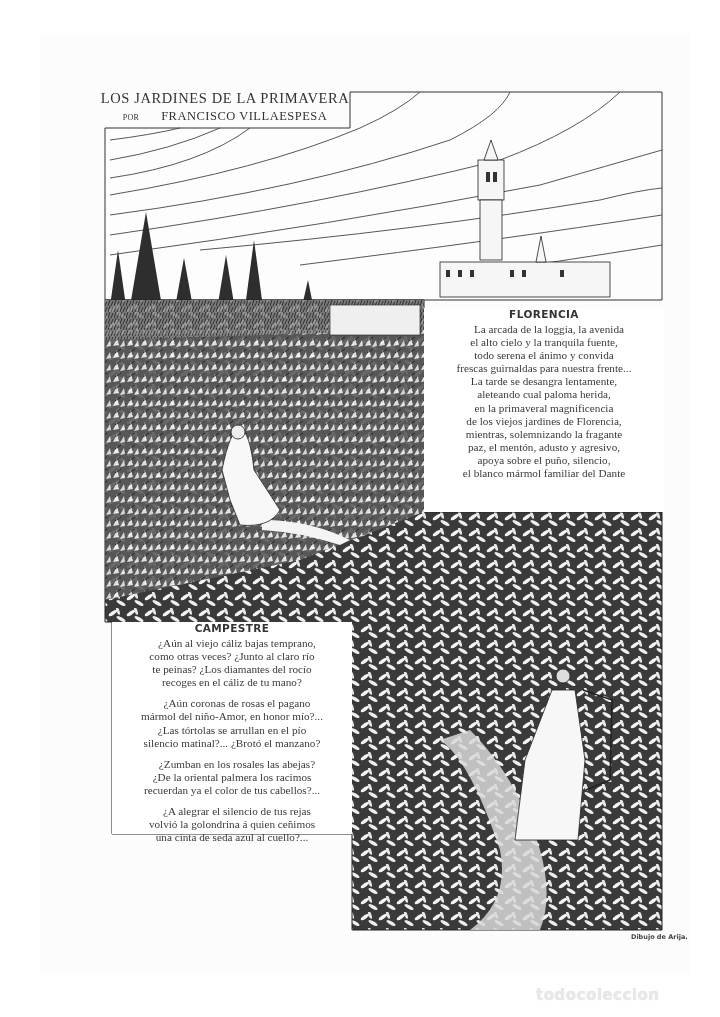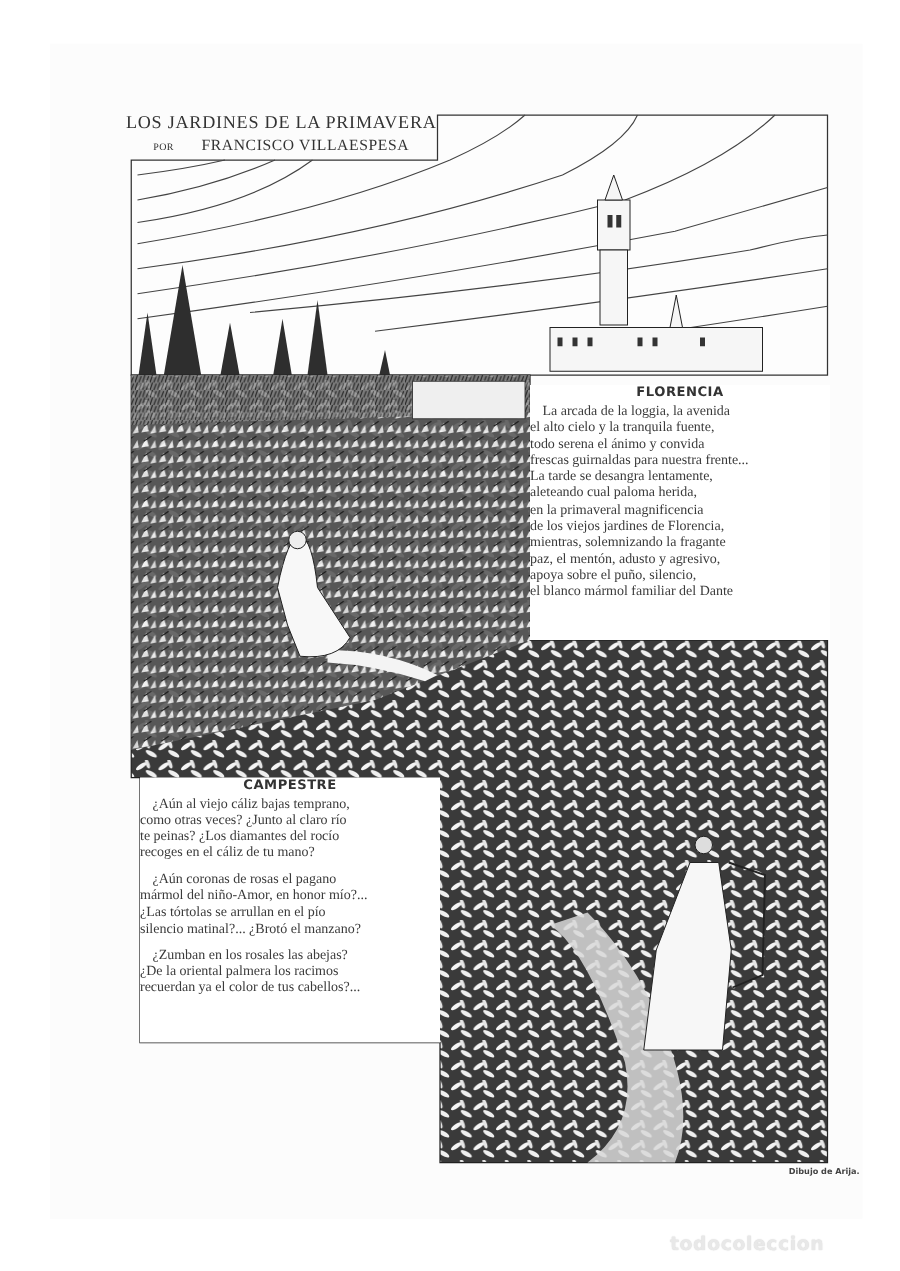--- a/index.html
+++ b/index.html
@@ -7,21 +7,21 @@
   .page { position: absolute; left: 40px; top: 35px; width: 650px; height: 940px; background: #fcfcfc; }
   .title-block { position: absolute; left: 100px; top: 90px; width: 250px; text-align: center; }
   .title-main { font-family: "Liberation Serif", serif; font-size: 14.5px; letter-spacing: 0.6px; color: #333; white-space: nowrap; }
   .title-by { font-size: 12.5px; letter-spacing: 0.5px; color: #333; margin-top: 2px; white-space: nowrap; }
   .title-by .por { font-size: 8px; letter-spacing: 0.3px; margin-right: 22px; }
   .illustration { position: absolute; left: 0; top: 0; width: 720px; height: 1017px; }
   .poem-box { position: absolute; background: #ffffff; font-family: "Liberation Serif", serif; color: #3a3a3a; }
   .poem-florencia { left: 424px; top: 308px; width: 240px; height: 204px; }
   .poem-campestre { left: 112px; top: 622px; width: 240px; height: 212px; }
   .poem-heading { font-family: "DejaVu Sans", sans-serif; font-weight: bold; font-size: 10.5px; letter-spacing: 0.4px; text-align: center; color: #333; margin-bottom: 3px; }
-  .poem-line { font-size: 11.2px; line-height: 13.1px; white-space: nowrap; }
+  .poem-line { font-size: 11.2px; line-height: 13.1px; white-space: nowrap; text-align: center; }
   .poem-line.indent { padding-left: 10px; }
   .stanza { margin-bottom: 8px; }
   .credit { position: absolute; left: 583px; top: 933px; font-family: "DejaVu Sans", sans-serif; font-size: 6.5px; font-weight: bold; color: #444; padding-left: 48px; }
   .watermark { position: absolute; left: 536px; top: 986px; font-family: "DejaVu Sans", sans-serif; font-weight: bold; font-size: 15px; color: #e8e8e8; letter-spacing: 0.5px; text-shadow: 0 0 1px #d0d0d0; }
 </style>
 </head>
 <body>
 
 <div class="page"></div>
 
@@ -144,16 +144,21 @@
     <div class="poem-line indent">¿Aún coronas de rosas el pagano</div>
     <div class="poem-line">mármol del niño-Amor, en honor mío?...</div>
     <div class="poem-line">¿Las tórtolas se arrullan en el pío</div>
     <div class="poem-line">silencio matinal?... ¿Brotó el manzano?</div>
   </div>
   <div class="stanza">
     <div class="poem-line indent">¿Zumban en los rosales las abejas?</div>
     <div class="poem-line">¿De la oriental palmera los racimos</div>
     <div class="poem-line">recuerdan ya el color de tus cabellos?...</div>
   </div>
+  <div class="stanza">
+    <div class="poem-line indent">¿A alegrar el silencio de tus rejas</div>
+    <div class="poem-line">volvió la golondrina á quien ceñimos</div>
+    <div class="poem-line">una cinta de seda azul al cuello?...</div>
+  </div>
 </div>
 
 <div class="credit">Dibujo de Arija.</div>
 <div class="watermark">todocoleccion</div>
 
 </body></html>

